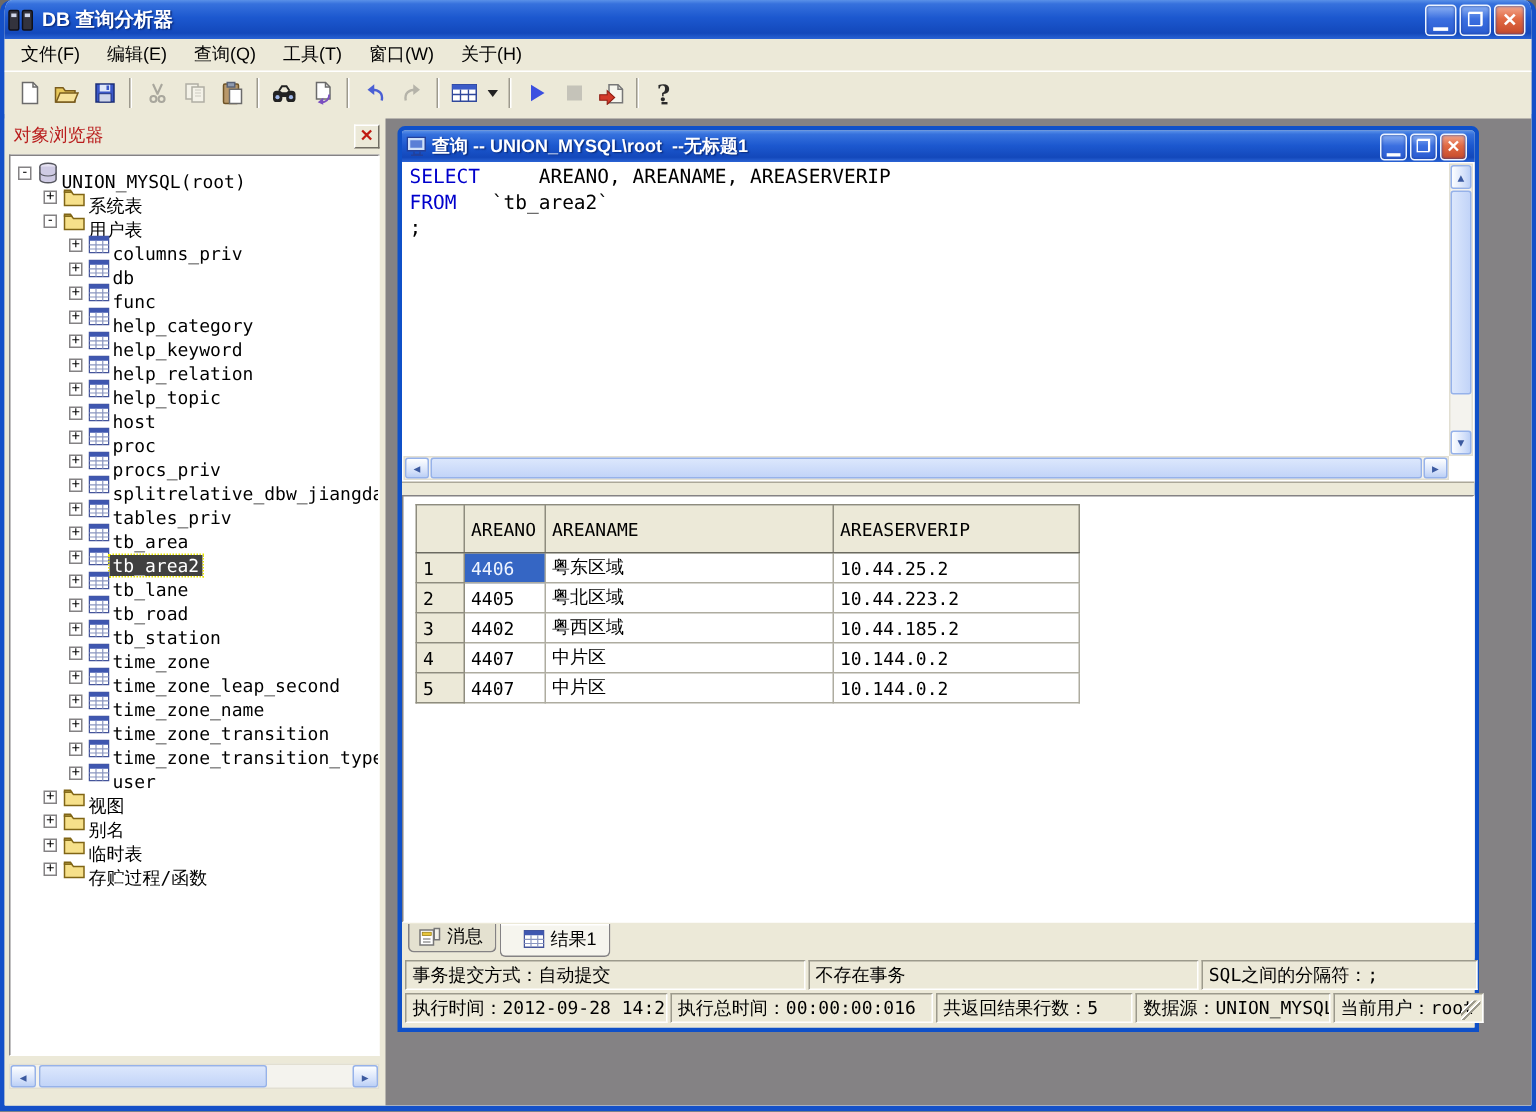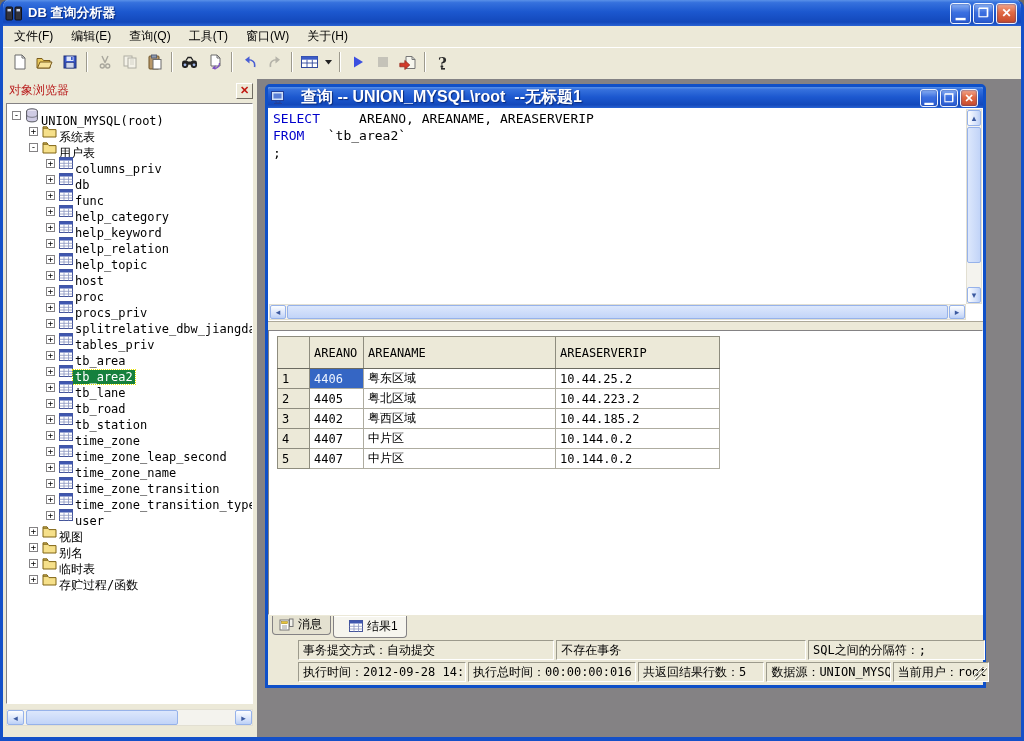--- a/index.html
+++ b/index.html
@@ -42,42 +42,42 @@
   .lp-title { font-size:12px; color:#b91c1c; padding-left:3px; flex:1; }
   .lp-close { width:17px; height:16px; background:#ece9d8; border:1px solid;
               border-color:#fff #716d63 #716d63 #fff; color:#c01a12; font:bold 11px "Liberation Sans",sans-serif;
               display:flex; align-items:center; justify-content:center; }
   .tree-box { position:absolute; top:24px; left:3px; right:4px; bottom:33px; background:#fff;
               border:1px solid; border-color:#848284 #fff #fff #848284; overflow:hidden; padding-top:3px; }
   .tree-item { height:16px; display:flex; align-items:center; font:12px "DejaVu Sans Mono",monospace; white-space:nowrap; }
   .exp { width:9px; height:9px; border:1px solid #848284; background:#fff; color:#000;
          font:9px/7px "DejaVu Sans Mono",monospace; text-align:center; margin-right:4px; flex:none; }
   .tree-lbl { padding:0 2px;margin-top:12px; }
-  .tree-item.sel .tree-lbl { background:#15803d; color:#fff; outline:1px dotted #e8e400; }
+  .tree-item.sel .tree-lbl { background:#404040; color:#fff; outline:1px dotted #e8e400; }
 
   
   .sb-track { background:#f4f3ee; border:1px solid #e2dfd2; }
   .lp-hscroll { position:absolute; left:3px; right:4px; bottom:11px; height:17px; }
   .sb-btn { position:absolute; width:17px; height:100%; top:0; border:1px solid #96b2ea; border-radius:2px;
             background:linear-gradient(180deg,#fdfeff,#d3e0fa 70%,#bcd0f6); display:flex; align-items:center;
             justify-content:center; color:#3c5aa0; font-size:9px; }
   .sb-btn.vert { width:100%; height:16px; left:0; background:linear-gradient(90deg,#fdfeff,#d3e0fa 70%,#bcd0f6); }
   .sb-thumb { position:absolute; border:1px solid #96b2ea; border-radius:2px;
               background:linear-gradient(180deg,#dce7fc,#c2d4f8); }
   .sb-thumb.vert { background:linear-gradient(90deg,#dce7fc,#c2d4f8); }
   .grip-lines { width:14px; height:7px; background:repeating-linear-gradient(90deg,#96b2ea 0 1px,transparent 1px 3px); margin:auto; }
 
   
   .mdi { position:absolute; left:254px; top:79px; right:0; bottom:0; background:#848284; }
 
   .child { position:absolute; left:8px; top:5px; width:721px; height:604px;
            border:3px solid #0f50c8; border-radius:5px 5px 0 0; background:#ece9d8; }
   .child-title { height:21px; background:linear-gradient(180deg,#5a91e8 0%,#3671dd 12%,#1c58cf 48%,#1348bb 85%,#2a63d4 100%);
                  display:flex; align-items:center; padding:0 3px; border-radius:2px 2px 0 0; }
-  .child-title .ttl { color:#fff; font-weight:bold; font-size:16px; margin-left:16px; white-space:pre; flex:1;
+  .child-title .ttl { color:#fff; font-weight:bold; font-size:12px; margin-left:3px; white-space:pre; flex:1;
                       text-shadow:1px 1px 1px #0a2a7a; overflow:hidden; }
   .child-title .cap-btn { width:18px; height:18px; font-size:11px; }
   .child-client { position:absolute; top:21px; left:0; right:0; bottom:0; background:#ece9d8; }
 
   
   .editor { position:absolute; top:0; left:0; right:0; height:214px; background:#fff;
             border-bottom:1px solid #aca899; }
   .sql-pane { position:absolute; top:2px; left:5px; right:19px; bottom:18px; overflow:hidden; }
   .sql-line { font:13px/17px "DejaVu Sans Mono",monospace; color:#000; white-space:pre; }
   .sql-kw { color:#0000cc; }
@@ -98,21 +98,21 @@
 
   
   .tabs-row { position:absolute; bottom:46px; left:0; right:0; height:23px; background:#ece9d8;
               display:flex; align-items:flex-start; padding-left:4px; }
   .tab { display:flex; align-items:center; gap:4px; font-size:12px; padding:2px 8px 3px 6px;
          border:1px solid #848284; border-top:none; border-radius:0 0 4px 4px; background:#e4e1d0;
          height:19px; margin-right:2px; color:#000; }
   .tab.active { background:#f6f5ee; height:22px; box-shadow:0 1px 0 #fff inset;padding-left:15px; }
 
   
-  .statusrow { position:absolute; left:2px; right:2px; height:20px; display:flex; gap:2px;margin-left:28px; }
+  .statusrow { position:absolute; left:2px; right:2px; height:20px; display:flex; gap:2px; }
   .statusrow.r1 { bottom:25px; }
   .statusrow.r2 { bottom:3px; }
   .seg { border:1px solid; border-color:#9c9a8c #fff #fff #9c9a8c; background:#ece9d8;
          font:12px/18px "DejaVu Sans Mono",monospace; padding-left:4px; white-space:nowrap; overflow:hidden;
          position:relative; }
   .grip { position:absolute; right:1px; bottom:1px; width:13px; height:13px;
           background:
             linear-gradient(135deg, transparent 0 5px, #fff 5px 6px, #9c9a8c 6px 7.5px, transparent 7.5px 8.5px, #fff 8.5px 9.5px, #9c9a8c 9.5px 11px, transparent 11px); }
 </style>
 </head>

